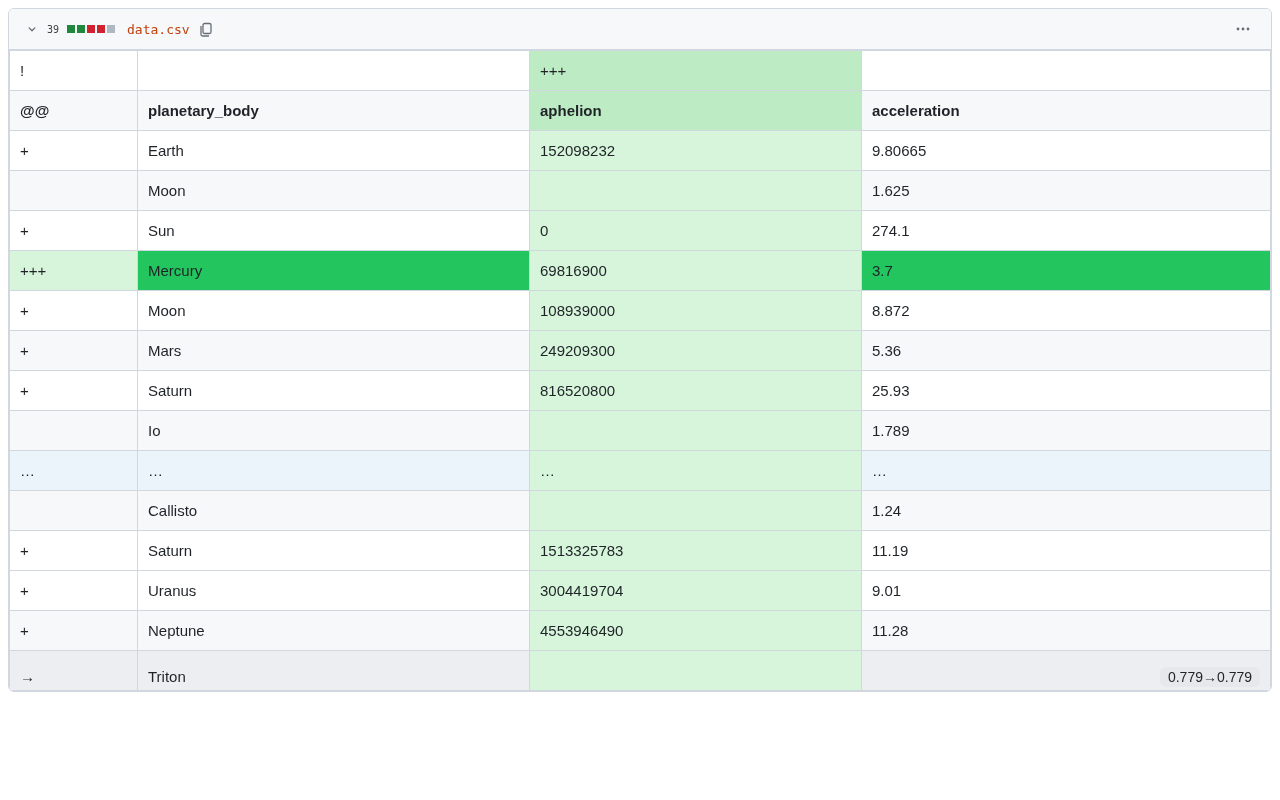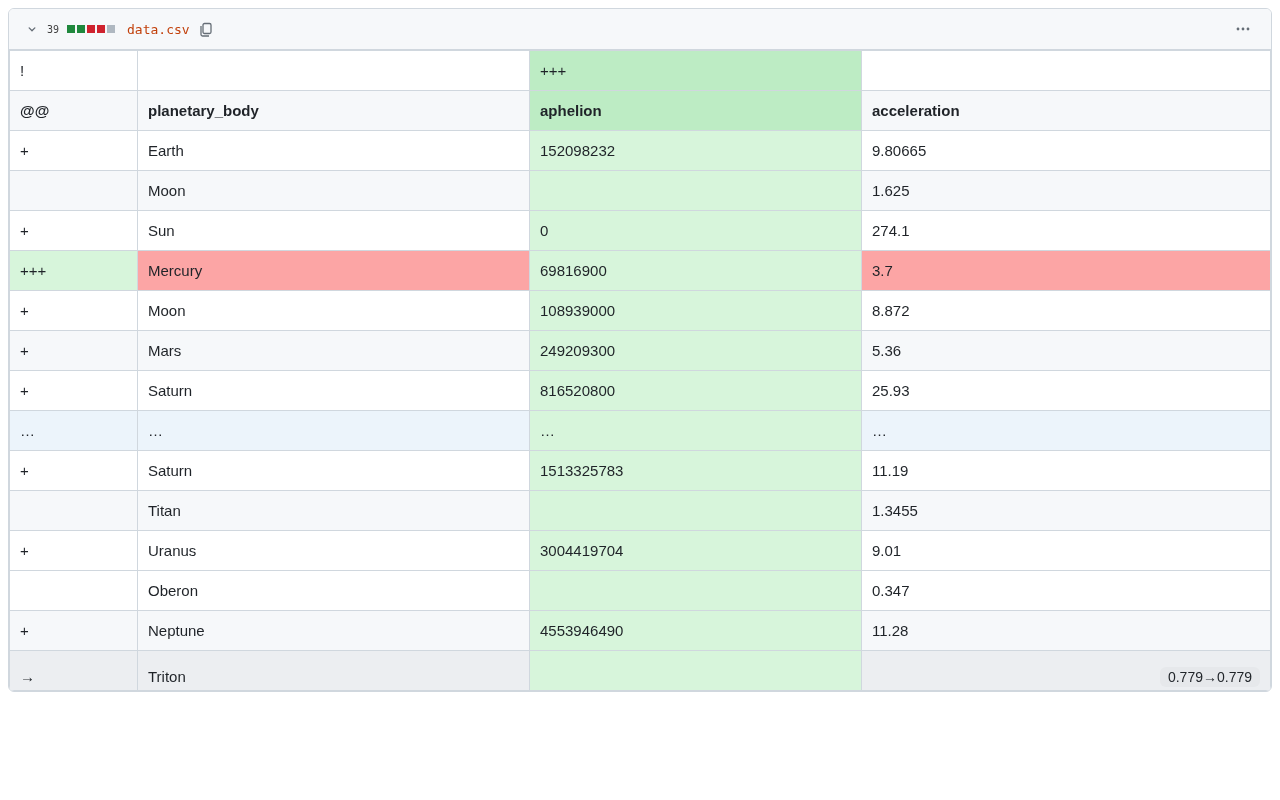--- a/index.html
+++ b/index.html
@@ -83,21 +83,21 @@
   col.col-marker { width: 128px; }
   col.col-body   { width: 392px; }
   col.col-aph    { width: 332px; }
   col.col-acc    { }
   td.marker {
     color: #1f2328;
     font-size: 14px;
   }
   tr.row-white td { background: #ffffff; }
   tr.row-gray  td { background: #f6f8fa; }
-  tr.row-green td { background: #fca5a5; }
+  tr.row-green td { background: #22c55e; }
   tr.row-blue  td { background: #ecf4fb; }
   tr.row-darkgray td { background: #eceef1; }
   td.cell-green { background: #d7f5db !important; margin-top: 48px; }
   td.cell-green-strong { background: #bdecc4 !important; }
   tr.header-row td {
     font-weight: 600;
   }
   .change-pill {
     display: inline-block;
     background: #e6e8eb;
@@ -199,49 +199,49 @@
           <td>Mars</td>
           <td class="cell-green">249209300</td>
           <td>5.36</td>
         </tr>
         <tr class="row-white">
           <td class="marker">+</td>
           <td>Saturn</td>
           <td class="cell-green">816520800</td>
           <td>25.93</td>
         </tr>
+        <tr class="row-gray">
+          <td class="marker"></td>
+          <td>Io</td>
+          <td class="cell-green"></td>
+          <td>1.789</td>
+        </tr>
         <tr class="row-blue">
           <td class="marker">…</td>
           <td>…</td>
           <td class="cell-green">…</td>
           <td>…</td>
         </tr>
+        <tr class="row-gray">
+          <td class="marker"></td>
+          <td>Callisto</td>
+          <td class="cell-green"></td>
+          <td>1.24</td>
+        </tr>
         <tr class="row-white">
           <td class="marker">+</td>
           <td>Saturn</td>
           <td class="cell-green">1513325783</td>
           <td>11.19</td>
         </tr>
-        <tr class="row-gray">
-          <td class="marker"></td>
-          <td>Titan</td>
-          <td class="cell-green"></td>
-          <td>1.3455</td>
-        </tr>
         <tr class="row-white">
           <td class="marker">+</td>
           <td>Uranus</td>
           <td class="cell-green">3004419704</td>
           <td>9.01</td>
-        </tr>
-        <tr class="row-white">
-          <td class="marker"></td>
-          <td>Oberon</td>
-          <td class="cell-green"></td>
-          <td>0.347</td>
         </tr>
         <tr class="row-gray">
           <td class="marker">+</td>
           <td>Neptune</td>
           <td class="cell-green">4553946490</td>
           <td>11.28</td>
         </tr>
         <tr class="row-darkgray" style="height: 22px;">
           <td class="marker" style="padding-top: 12px; padding-bottom: 0px;">→</td>
           <td style="padding-top: 12px; padding-bottom: 0px;">Triton</td>

